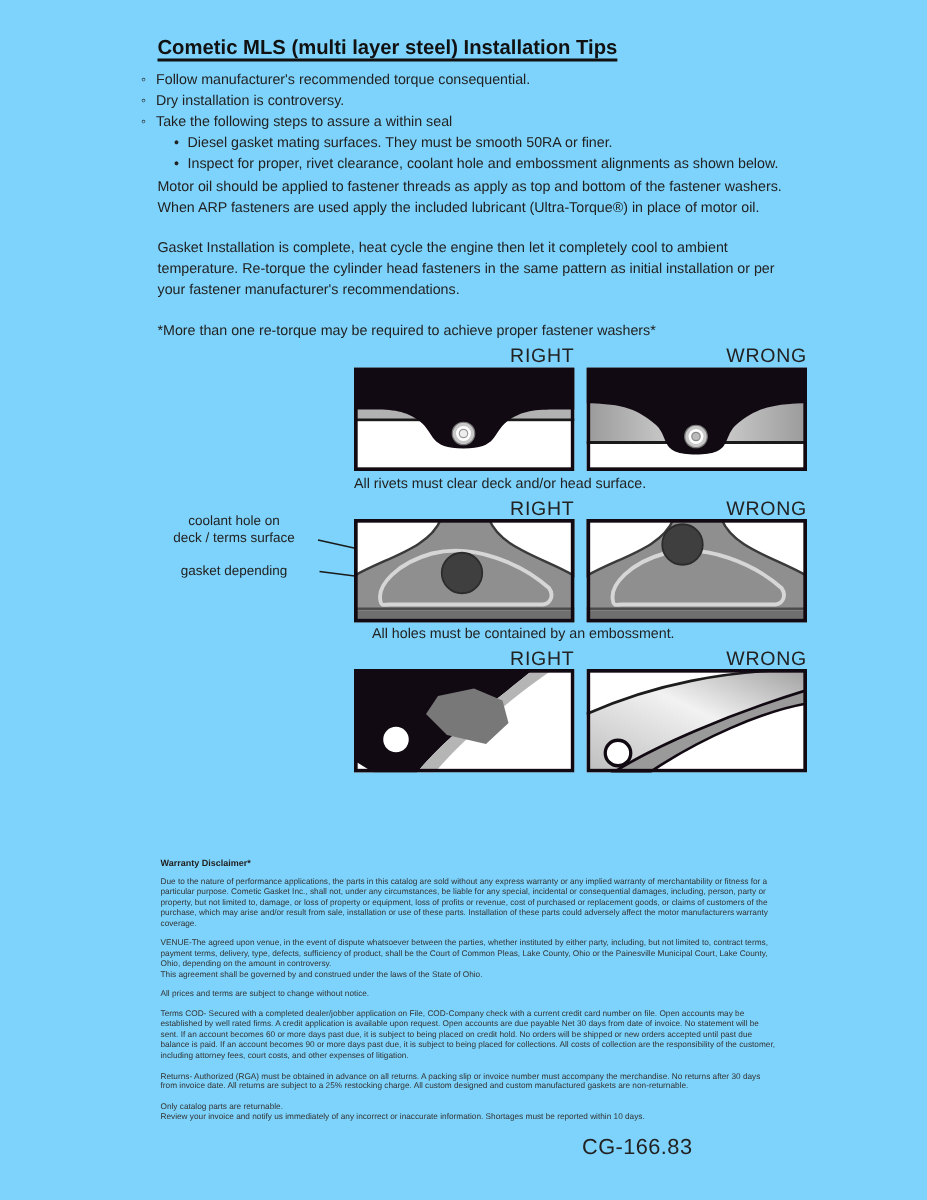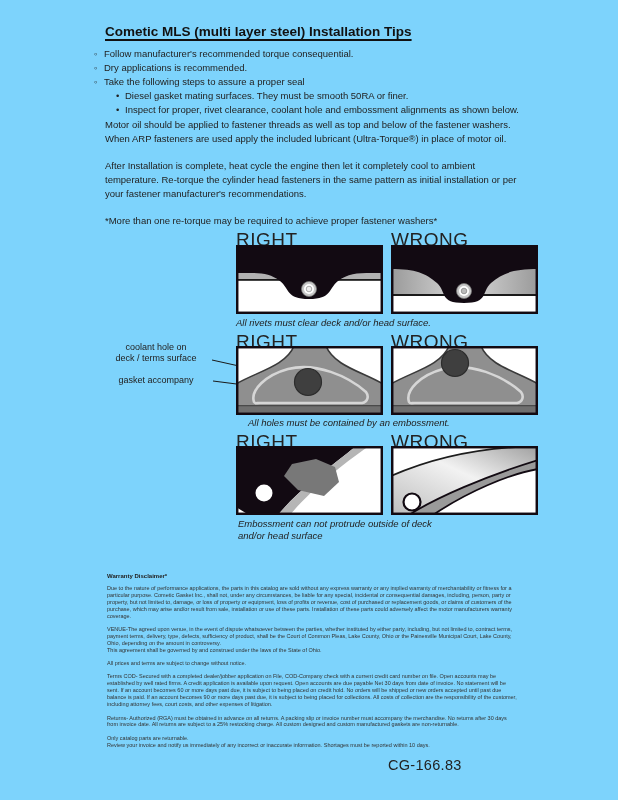--- a/index.html
+++ b/index.html
@@ -12,24 +12,24 @@
   .bullets{position:absolute;left:94px;top:47px;width:440px;font-size:9.5px;line-height:14px;color:#222;}
   .b-row{display:flex;}
   .b-marker{width:10px;flex:0 0 10px;text-align:left;}
   .b-sub{padding-left:22px;}
   .b-sub .b-marker{width:9px;flex:0 0 9px;}
 
   .diesel{position:absolute;left:105px;top:118px;width:424px;font-size:9.5px;line-height:14px;color:#222;}
   .diesel h2{font-size:12px;font-weight:bold;margin:0 0 8px 0;color:#111;}
   .diesel p{margin:0 0 13px 0;}
 
-  .dia-label{position:absolute;width:147px;text-align:left;font-size:19px;letter-spacing:0.5px;color:#222;}
+  .dia-label{position:absolute;width:147px;text-align:right;font-size:13px;letter-spacing:0.5px;color:#222;}
   .dia-box{position:absolute;width:147px;height:69px;}
   .dia-box svg{display:block;width:100%;height:100%;}
-  .dia-caption{position:absolute;font-size:9.5px;line-height:11.5px;color:#222;font-style:italic;}
+  .dia-caption{position:absolute;font-size:9.5px;line-height:11.5px;color:#222;}
 
   .annot{position:absolute;width:112px;text-align:center;font-size:9px;line-height:10.5px;color:#222;}
   .leader{position:absolute;left:205px;top:350px;width:110px;height:45px;pointer-events:none;}
 
   .legal{position:absolute;left:107px;top:573px;width:412px;font-size:5.5px;line-height:6.9px;color:#333;}
   .legal h3{font-size:6px;font-weight:bold;margin:0 0 5px 0;color:#222;}
   .legal p{margin:0 0 6.5px 0;white-space:pre-line;}
 
   .page-num{position:absolute;left:388px;top:757px;font-size:14.5px;color:#222;letter-spacing:0.3px;}
 </style>
@@ -40,39 +40,39 @@
 
   <div class="title">Cometic MLS (multi layer steel) Installation Tips</div>
 
   <div class="bullets">
     <div class="b-row">
       <span class="b-marker">◦</span>
       <span>Follow manufacturer's recommended torque consequential.</span>
     </div>
     <div class="b-row">
       <span class="b-marker">◦</span>
-      <span>Dry applications is recommended.</span>
+      <span>Dry installation is controversy.</span>
     </div>
     <div class="b-row">
       <span class="b-marker">◦</span>
-      <span>Take the following steps to assure a proper seal</span>
+      <span>Take the following steps to assure a within seal</span>
     </div>
     <div class="b-row b-sub">
       <span class="b-marker">•</span>
       <span>Diesel gasket mating surfaces.  They must be smooth 50RA or finer.</span>
     </div>
     <div class="b-row b-sub">
       <span class="b-marker">•</span>
       <span>Inspect for proper, rivet clearance, coolant hole and embossment alignments as shown below.</span>
     </div>
   </div>
 
   <div class="diesel">
-    <p>Motor oil should be applied to fastener threads as well as top and below of the fastener washers. When ARP fasteners are used apply the included lubricant (Ultra-Torque®) in place of motor oil.</p>
-    <p>After Installation is complete, heat cycle the engine then let it completely cool to ambient temperature. Re-torque the cylinder head fasteners in the same pattern as initial installation or per your fastener manufacturer's recommendations.</p>
+    <p>Motor oil should be applied to fastener threads as apply as top and bottom of the fastener washers. When ARP fasteners are used apply the included lubricant (Ultra-Torque®) in place of motor oil.</p>
+    <p>Gasket Installation is complete, heat cycle the engine then let it completely cool to ambient temperature. Re-torque the cylinder head fasteners in the same pattern as initial installation or per your fastener manufacturer's recommendations.</p>
     <p>*More than one re-torque may be required to achieve proper fastener washers*</p>
   </div>
 
   <div class="dia-label" style="left:236px;top:229px;">RIGHT</div>
   <div class="dia-label" style="left:391px;top:229px;">WRONG</div>
 
   <div class="dia-box" style="left:236px;top:245px;">
     <svg viewBox="0 0 147 69">
       <rect x="0" y="0" width="147" height="69" fill="#ffffff"></rect>
       <rect x="0" y="26" width="147" height="9" fill="#b2b2b2"></rect>
@@ -107,21 +107,21 @@
 
   <div class="dia-caption" style="left:236px;top:317px;">All rivets must clear deck and/or head surface.</div>
 
   <div class="dia-label" style="left:236px;top:331px;">RIGHT</div>
   <div class="dia-label" style="left:391px;top:331px;">WRONG</div>
 
   <div class="annot" style="left:100px;top:342px;">
     <div>coolant hole on</div>
     <div>deck / terms surface</div>
   </div>
-  <div class="annot" style="left:100px;top:375px;">gasket accompany</div>
+  <div class="annot" style="left:100px;top:375px;">gasket depending</div>
 
   <svg class="leader">
     <line x1="7" y1="10" x2="97" y2="30" stroke="#1a1a1a" stroke-width="1"></line>
     <line x1="8" y1="31" x2="55" y2="37" stroke="#1a1a1a" stroke-width="1"></line>
   </svg>
 
   <div class="dia-box" style="left:236px;top:346px;">
     <svg viewBox="0 0 147 69">
       <rect x="0" y="0" width="147" height="69" fill="#8f8f8f"></rect>
       <path d="M0,0 H58 C50,20 20,26 0,38 Z" fill="#ffffff" stroke="#3a3a3a" stroke-width="1.6"></path>
@@ -175,22 +175,20 @@
       </defs>
       <rect x="0" y="0" width="147" height="69" fill="#ffffff"></rect>
       <path d="M0,30 C45,10 92,1 147,0 L147,14 C95,30 44,52 18,69 L0,69 Z" fill="url(#g3)"></path>
       <path d="M0,30 C45,10 92,1 147,0" fill="none" stroke="#1d1d1d" stroke-width="1.8"></path>
       <path d="M147,14 C95,30 44,52 18,69 L42,69 C76,46 118,28 147,23 Z" fill="#9a9a9a" stroke="#120a12" stroke-width="1.8"></path>
       <circle cx="21" cy="56" r="8.5" fill="#ffffff" stroke="#120a12" stroke-width="2.2"></circle>
       <rect x="1.2" y="1.2" width="144.6" height="66.6" fill="none" stroke="#120a12" stroke-width="2.5"></rect>
     </svg>
   </div>
 
-  <div class="dia-caption" style="left:238px;top:518px;width:230px;white-space:pre-line;">Embossment can not protrude outside of deck
-and/or head surface</div>
 
   <div class="legal">
     <h3>Warranty Disclaimer*</h3>
     <p>Due to the nature of performance applications, the parts in this catalog are sold without any express warranty or any implied warranty of merchantability or fitness for a particular purpose.  Cometic Gasket Inc., shall not, under any circumstances, be liable for any special, incidental or consequential damages, including, person, party or property, but not limited to, damage, or loss of property or equipment, loss of profits or revenue, cost of purchased or replacement goods, or claims of customers of the purchase, which may arise and/or result from sale, installation or use of these parts.  Installation of these parts could adversely affect the motor manufacturers warranty coverage.</p>
     <p>VENUE-The agreed upon venue, in the event of dispute whatsoever between the parties, whether instituted by either party, including, but not limited to, contract terms, payment terms, delivery, type, defects, sufficiency of product, shall be the Court of Common Pleas, Lake County, Ohio or the Painesville Municipal Court, Lake County, Ohio, depending on the amount in controversy.
 This agreement shall be governed by and construed under the laws of the State of Ohio.</p>
     <p>All prices and terms are subject to change without notice.</p>
     <p>Terms COD- Secured with a completed dealer/jobber application on File, COD-Company check with a current credit card number on file.  Open accounts may be established by well rated firms.  A credit application is available upon request.  Open accounts are due payable Net 30 days from date of invoice.  No statement will be sent.  If an account becomes 60 or more days past due, it is subject to being placed on credit hold.  No orders will be shipped or new orders accepted until past due balance is paid.  If an account becomes 90 or more days past due, it is subject to being placed for collections.  All costs of collection are the responsibility of the customer, including attorney fees, court costs, and other expenses of litigation.</p>
     <p>Returns- Authorized (RGA) must be obtained in advance on all returns.  A packing slip or invoice number must accompany the merchandise.  No returns after 30 days from invoice date.  All returns are subject to a 25% restocking charge.  All custom designed and custom manufactured gaskets are non-returnable.</p>
     <p>Only catalog parts are returnable.

